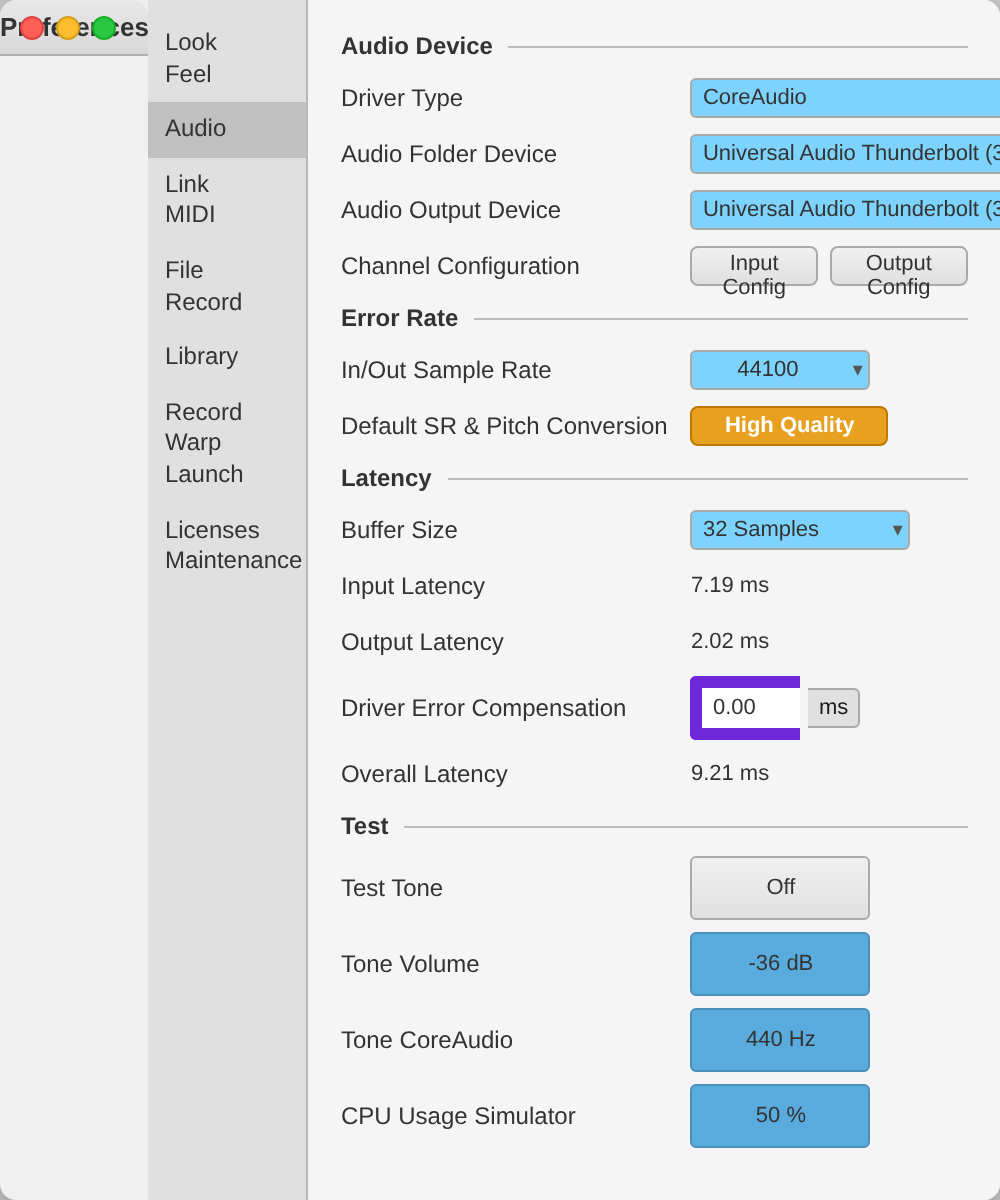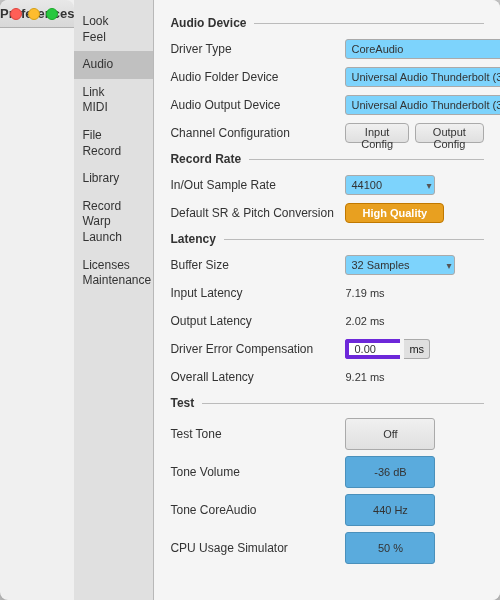--- a/index.html
+++ b/index.html
@@ -162,26 +162,26 @@
       color: #333;
       appearance: none;
       -webkit-appearance: none;
       cursor: pointer;
       height: 20px;
     }
 
     
     .text-input {
       background: white;
-      border: 4px solid #6d28d9;
+      border: 6px solid #6d28d9;
       border-radius: 3px;
       padding: 1px 5px;
       font-size: 11px;
       color: #333;
-      height: 20px;
+      height: 32px;
       width: 60px;
     }
 
     
     .btn {
       background: linear-gradient(to bottom, #f0f0f0, #e0e0e0);
       border: 1px solid #aaa;
       border-radius: 4px;
       padding: 2px 10px;
       font-size: 11px;
@@ -342,28 +342,28 @@
 
       <div class="row">
         <div class="row-label">Channel Configuration</div>
         <div class="row-control">
           <button class="btn">Input Config</button>
           <button class="btn">Output Config</button>
         </div>
       </div>
 
       <div class="section-header" style="margin-top:8px;">
-        <span>Record Rate</span>
+        <span>Error Rate</span>
       </div>
 
       <div class="row">
         <div class="row-label">In/Out Sample Rate</div>
         <div class="row-control">
           <div class="select-wrapper">
-            <select style="width:90px;">
+            <select style="width:90px;text-align:center;">
               <option>44100</option>
             </select>
           </div>
         </div>
       </div>
 
       <div class="row">
         <div class="row-label">Default SR &amp; Pitch Conversion</div>
         <div class="row-control">
           <button class="btn-orange">High Quality</button>

